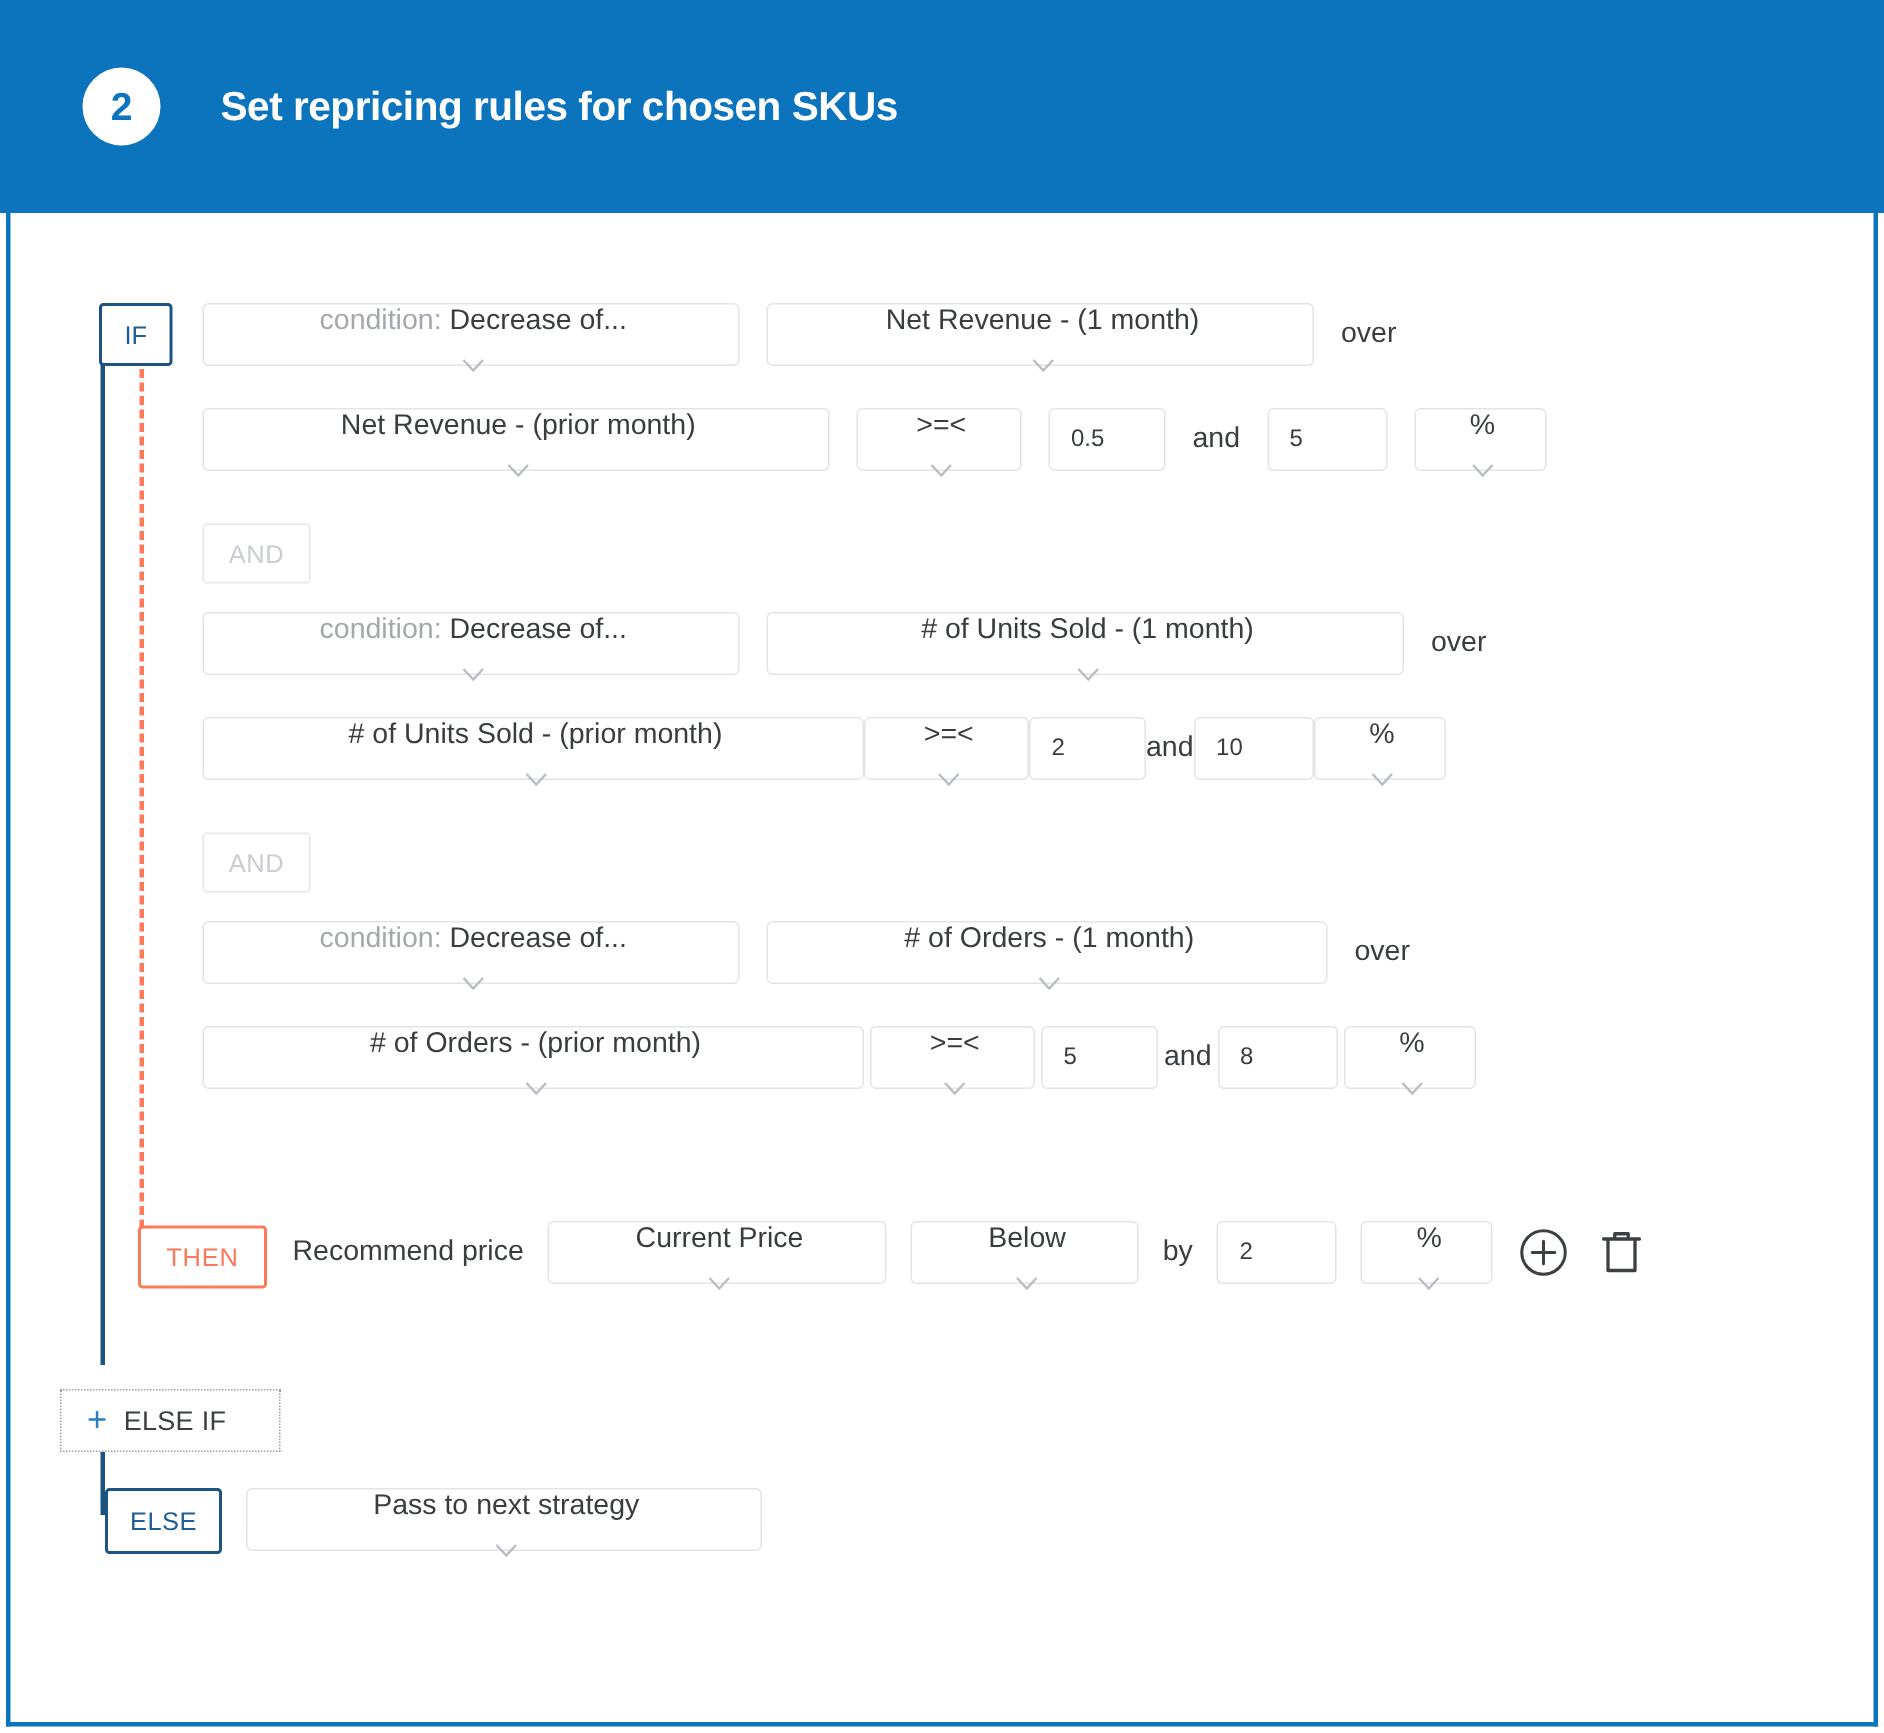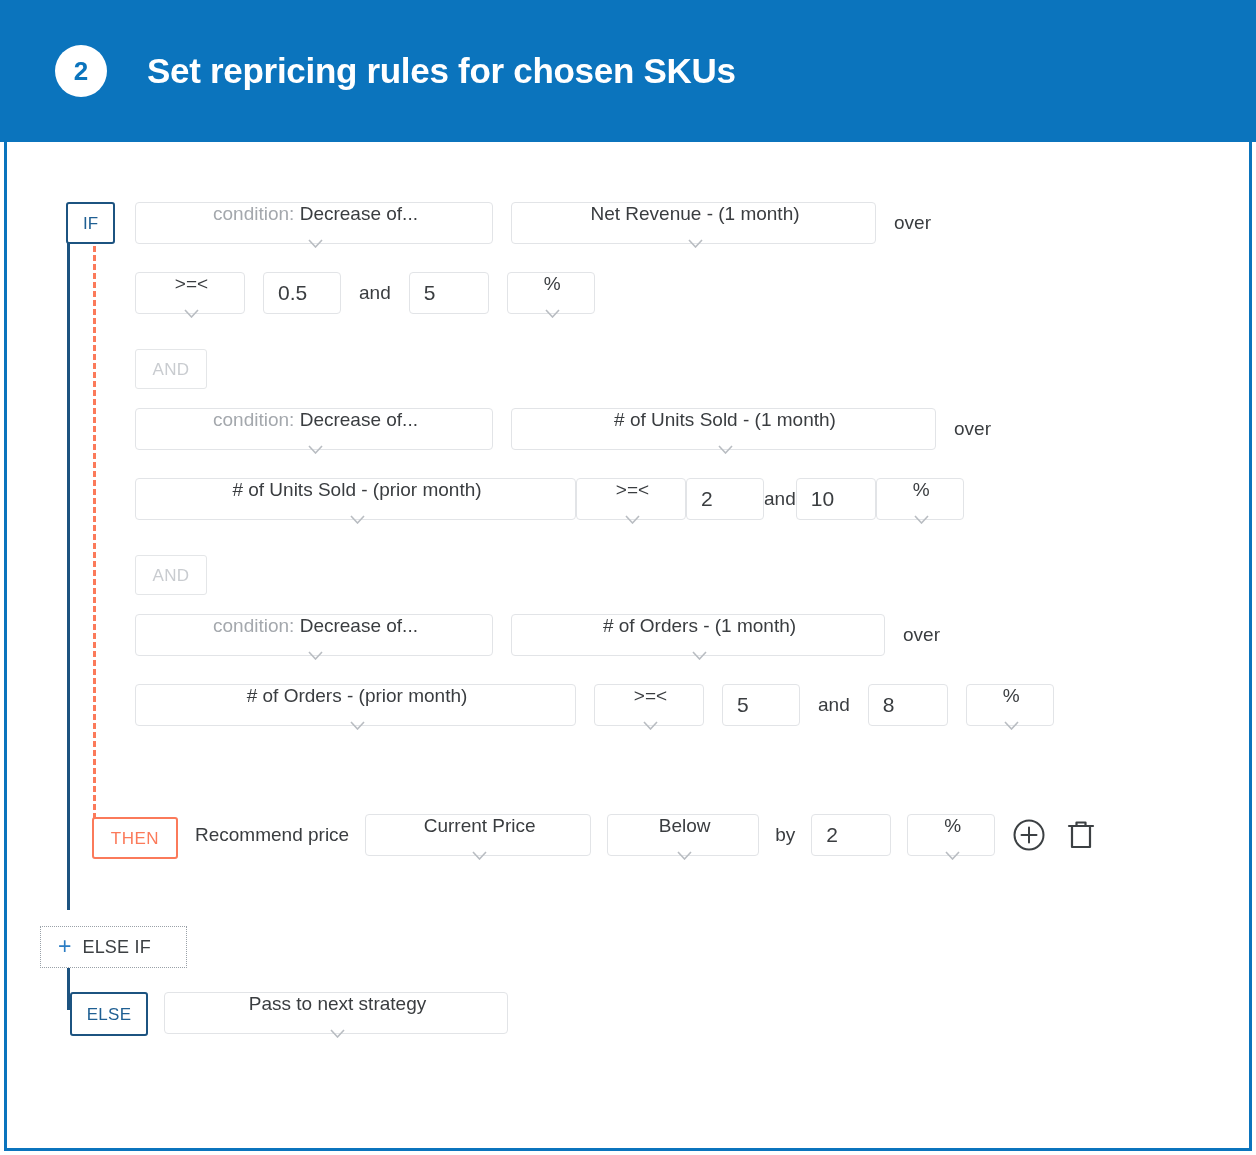--- a/index.html
+++ b/index.html
@@ -34,21 +34,21 @@
     font-size: 26px;
     font-weight: bold;
     display: flex;
     align-items: center;
     justify-content: center;
     flex: none;
   }
   .header-title {
     margin-left: 40px;
     color: #ffffff;
-    font-size: 35px;
+    font-size: 27px;
     font-weight: bold;
     letter-spacing: -0.3px;
     white-space: nowrap;
   }
 
   
   .card {
     position: absolute;
     left: 4px; top: 142px;
     width: 1248px; height: 1009px;
@@ -157,21 +157,21 @@
   .row {
     position: absolute;
     display: flex;
     align-items: center;
   }
   .r1 { left: 128px; top: 60px; gap: 18px; }
   .r2 { left: 128px; top: 130px; gap: 18px; }
   .r3 { left: 128px; top: 266px; gap: 18px; }
   .r4 { left: 128px; top: 336px; }
   .r5 { left: 128px; top: 472px; gap: 18px; }
-  .r6 { left: 128px; top: 542px; gap: 18px; }
+  .r6 { left: 128px; top: 542px; gap: 4px; }
   .r-then { left: 188px; top: 672px; gap: 16px; }
   .r-else { left: 157px; top: 850px; }
 
   
   .select {
     height: 42px;
     border: 1px solid #e2e4e7;
     border-radius: 4px;
     background: #ffffff;
     display: inline-flex;
@@ -193,21 +193,21 @@
   .chev svg { display: block; }
 
   .num {
     height: 42px;
     border: 1px solid #e2e4e7;
     border-radius: 4px;
     background: #ffffff;
     display: inline-flex;
     align-items: center;
     padding: 0 14px;
-    font-size: 21px;
+    font-size: 16px;
     color: #3a3d40;
   }
   .plain {
     font-size: 19px;
     color: #3a3d40;
     white-space: nowrap;
   }
 
   .icon-btn {
     width: 36px; height: 36px;
@@ -266,20 +266,28 @@
           <span class="chev">
               <svg width="15" height="9" viewBox="0 0 15 9">
                 <path d="M1 1 L7.5 8 L14 1" fill="none" stroke="#b9bdc2" stroke-width="1.6"></path>
               </svg>
             </span>
         </div>
         <span class="plain">over</span>
       </div>
 
       <div class="row r2">
+        <div class="select w-nrpm">
+          <span>Net Revenue - (prior month)</span>
+          <span class="chev">
+              <svg width="15" height="9" viewBox="0 0 15 9">
+                <path d="M1 1 L7.5 8 L14 1" fill="none" stroke="#b9bdc2" stroke-width="1.6"></path>
+              </svg>
+            </span>
+        </div>
         <div class="select w-op">
           <span>&gt;=&lt;</span>
           <span class="chev">
               <svg width="15" height="9" viewBox="0 0 15 9">
                 <path d="M1 1 L7.5 8 L14 1" fill="none" stroke="#b9bdc2" stroke-width="1.6"></path>
               </svg>
             </span>
         </div>
         <div class="num w-num-sm">0.5</div>
         <span class="plain">and</span>

